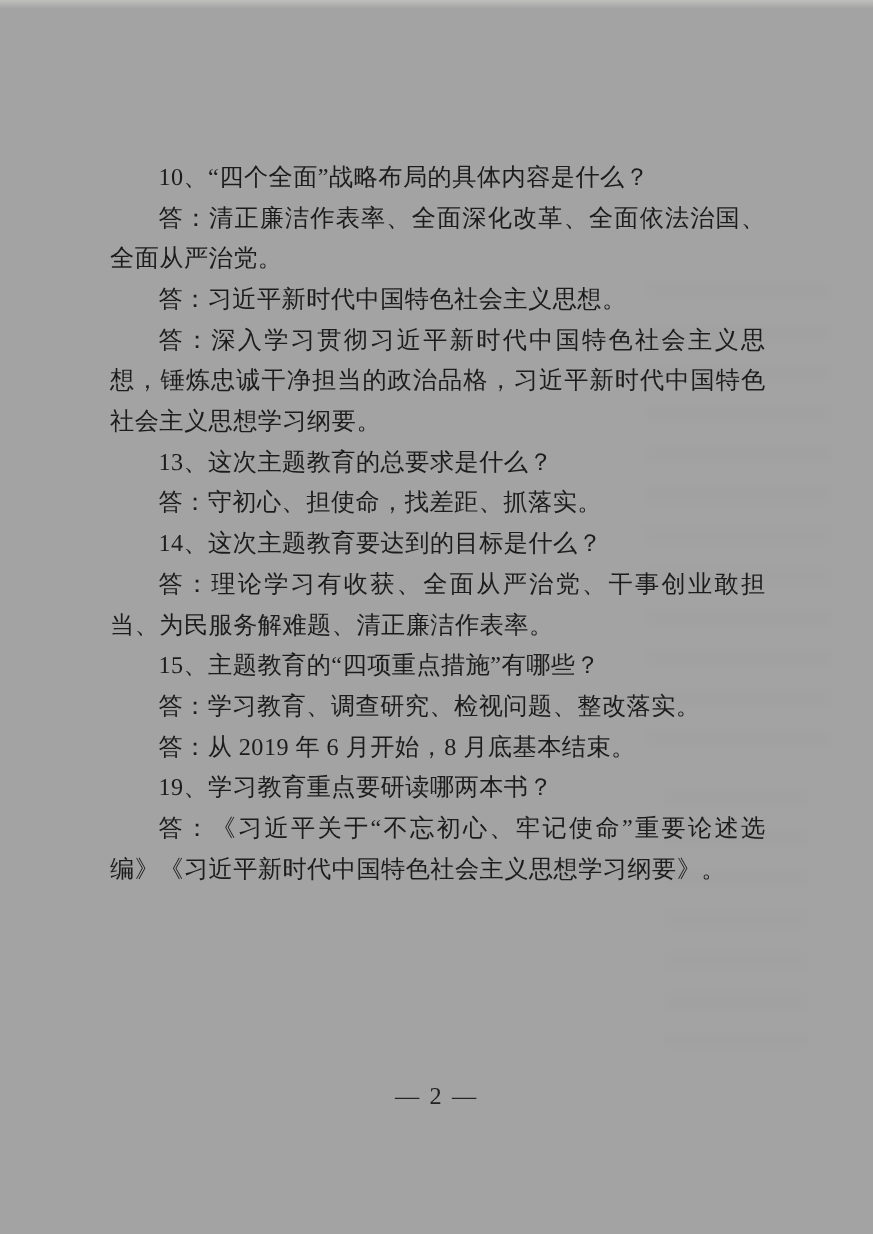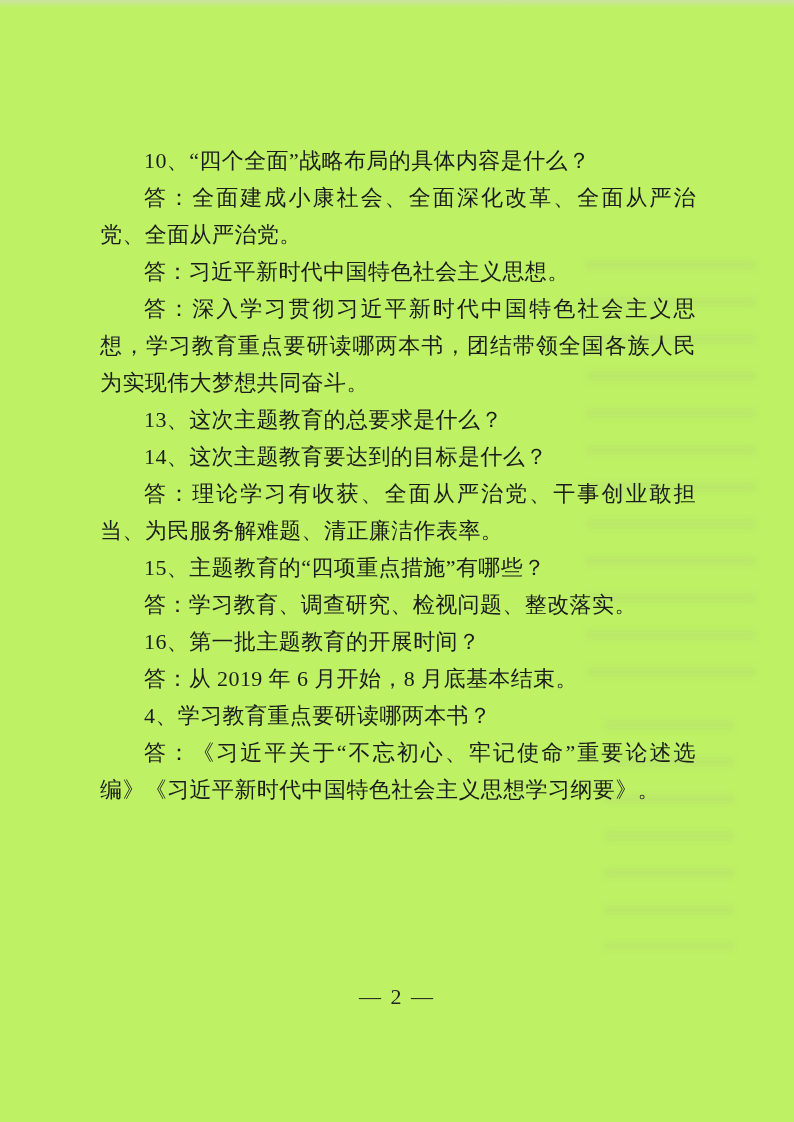--- a/index.html
+++ b/index.html
@@ -1,21 +1,21 @@
 <!DOCTYPE html>
 <html><head>
 <meta charset="utf-8">
 <style>
   html, body { margin: 0; padding: 0; background: #e9e9e9; }
   .page {
     position: relative;
     width: 794px;
     height: 1122px;
     margin: 0 auto;
-    background: #bef264;
+    background: #a3a3a3;
     overflow: hidden;
     font-family: "Liberation Serif", "DejaVu Serif", serif;
     color: #1c1c1c;
   }
   
   .scan-edge-top {
     position: absolute; top: 0; left: 0; right: 0; height: 8px;
     background: linear-gradient(#d7d7d5, rgba(215,215,213,0));
     opacity: 0.55;
   }
@@ -59,28 +59,28 @@
 </head>
 <body>
 
 <div class="page">
   <div class="scan-edge-top"></div>
   <div class="ghost-bleed ghost-a"></div>
   <div class="ghost-bleed ghost-b"></div>
 
   <div class="content">
     <p class="para">10、“四个全面”战略布局的具体内容是什么？</p>
-    <p class="para">答：全面建成小康社会、全面深化改革、全面从严治党、全面从严治党。</p>
+    <p class="para">答：清正廉洁作表率、全面深化改革、全面依法治国、全面从严治党。</p>
     <p class="para">答：习近平新时代中国特色社会主义思想。</p>
-    <p class="para">答：深入学习贯彻习近平新时代中国特色社会主义思想，学习教育重点要研读哪两本书，团结带领全国各族人民为实现伟大梦想共同奋斗。</p>
+    <p class="para">答：深入学习贯彻习近平新时代中国特色社会主义思想，锤炼忠诚干净担当的政治品格，习近平新时代中国特色社会主义思想学习纲要。</p>
     <p class="para">13、这次主题教育的总要求是什么？</p>
+    <p class="para">答：守初心、担使命，找差距、抓落实。</p>
     <p class="para">14、这次主题教育要达到的目标是什么？</p>
     <p class="para">答：理论学习有收获、全面从严治党、干事创业敢担当、为民服务解难题、清正廉洁作表率。</p>
     <p class="para">15、主题教育的“四项重点措施”有哪些？</p>
     <p class="para">答：学习教育、调查研究、检视问题、整改落实。</p>
-    <p class="para">16、第一批主题教育的开展时间？</p>
     <p class="para">答：从 2019 年 6 月开始，8 月底基本结束。</p>
-    <p class="para">4、学习教育重点要研读哪两本书？</p>
+    <p class="para">19、学习教育重点要研读哪两本书？</p>
     <p class="para">答：《习近平关于“不忘初心、牢记使命”重要论述选编》《习近平新时代中国特色社会主义思想学习纲要》。</p>
   </div>
 
   <div class="page-number">— 2 —</div>
 </div>
 
 </body></html>

